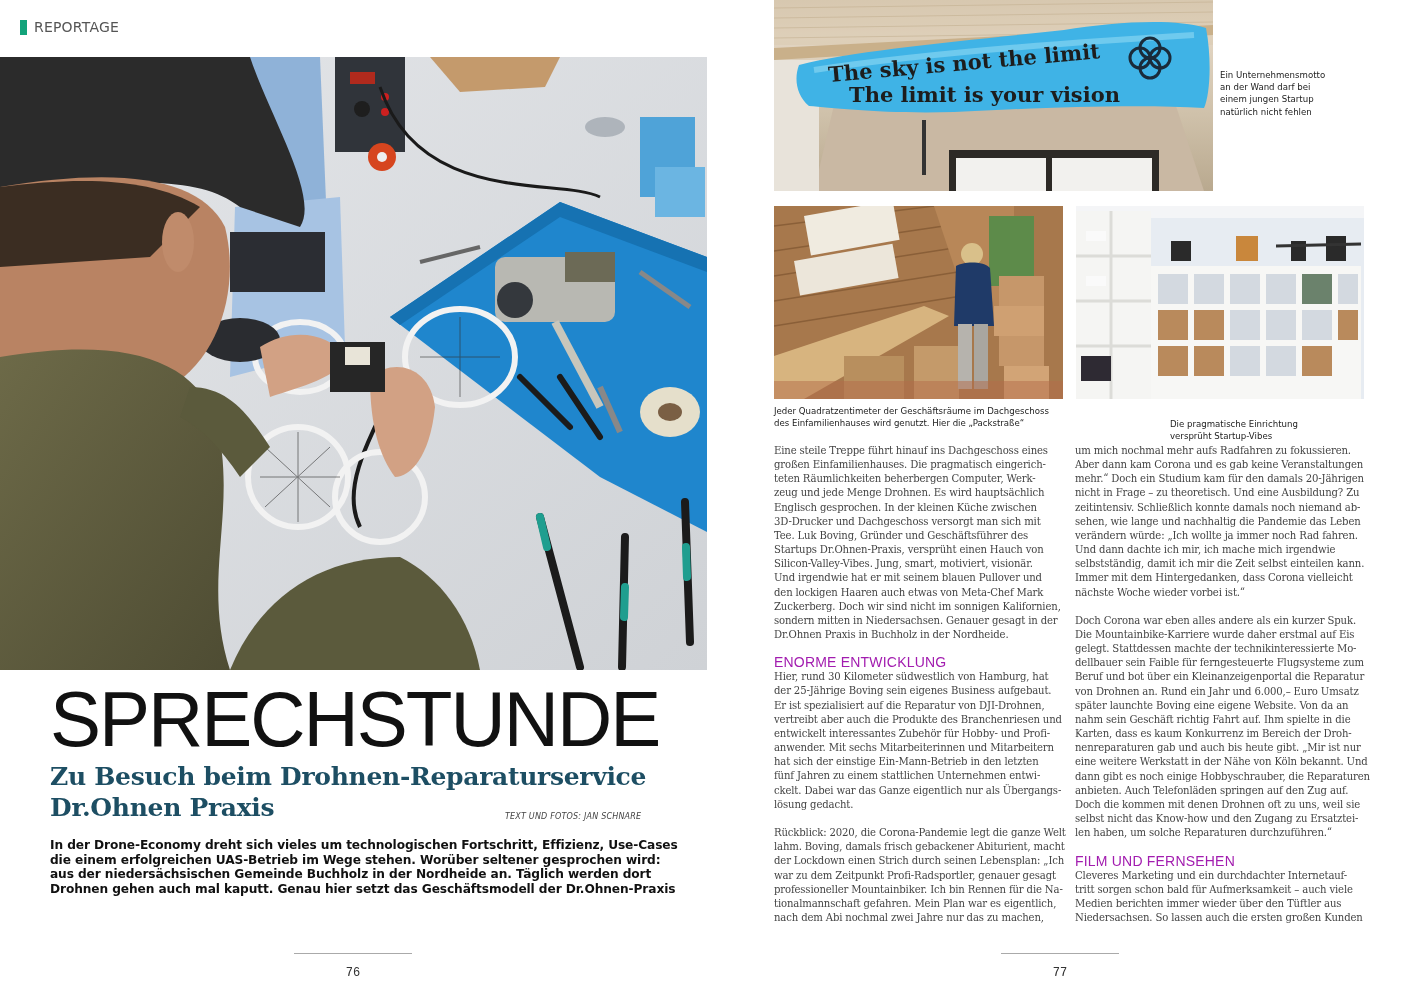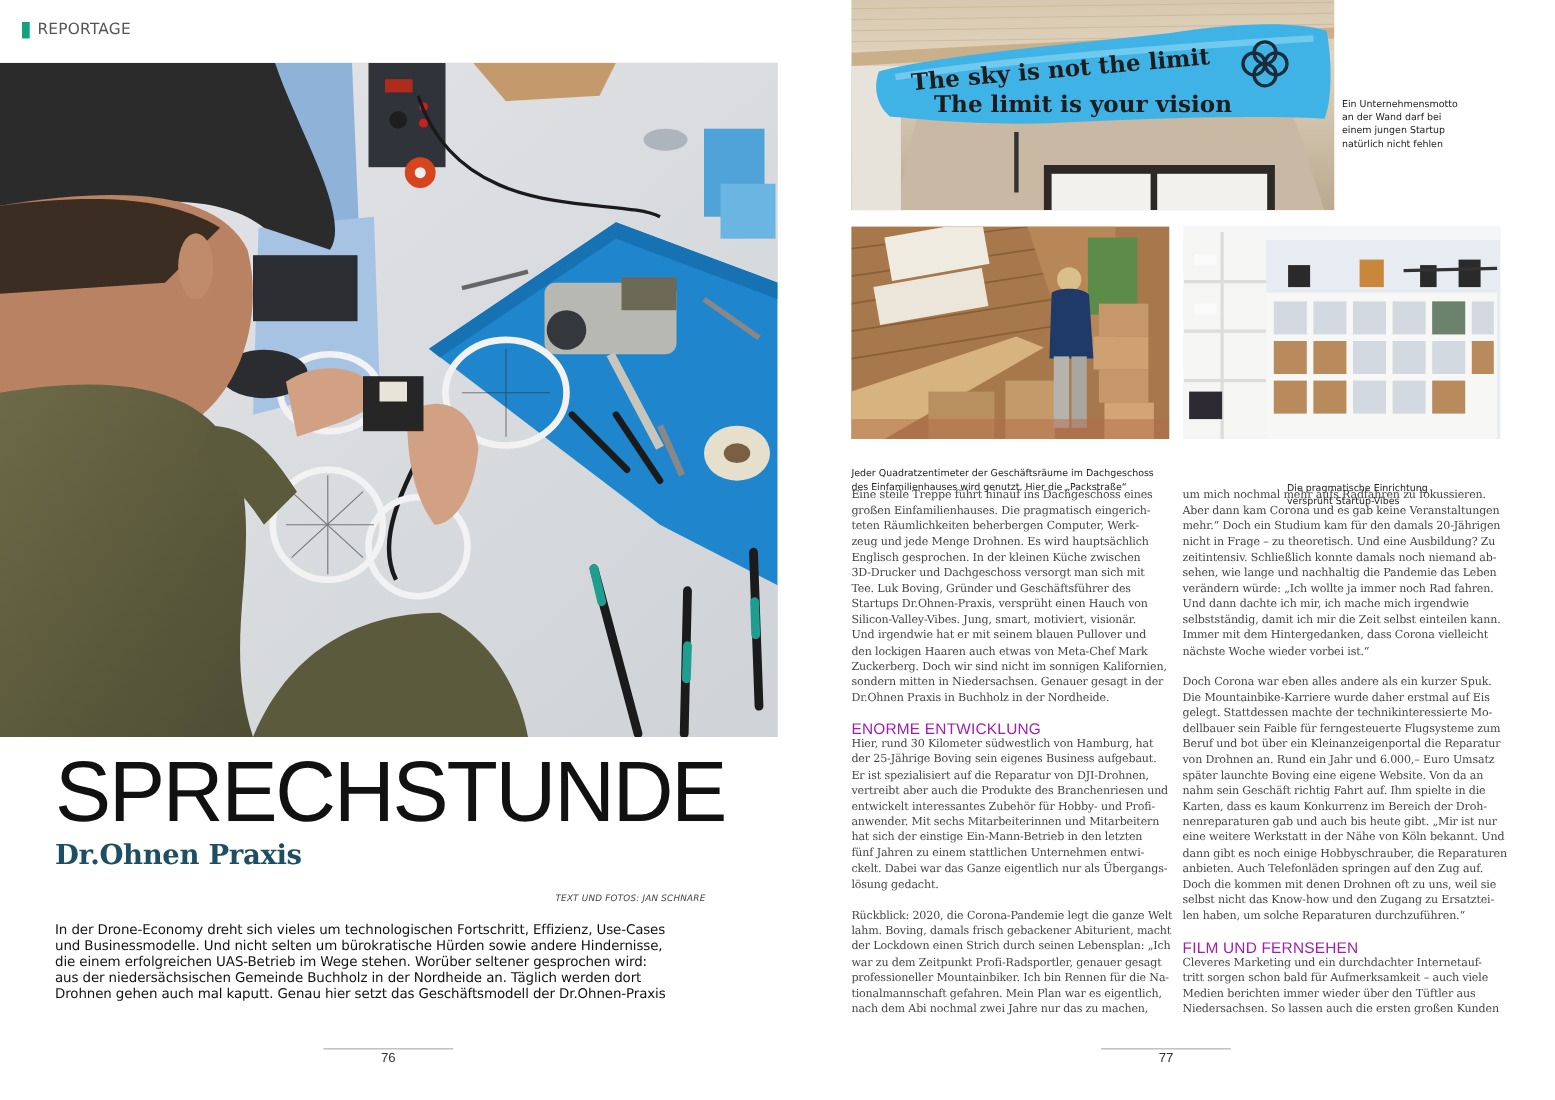--- a/index.html
+++ b/index.html
@@ -11,35 +11,35 @@
     .section-bar { width: 7px; height: 15px; background: #12a37a; }
     .section-text { font-family: "DejaVu Sans", sans-serif; font-size: 14px; color: #555; letter-spacing: 0.2px; }
 
     
     .hero { position: absolute; left: 0; top: 57px; width: 707px; height: 613px; overflow: hidden; background: #d9dadb; }
 
     
     .headline { position: absolute; left: 50px; top: 680px; font-family: "Liberation Sans", sans-serif; font-weight: 400; font-size: 78px; letter-spacing: -2px; color: #111; line-height: 1; transform: scaleX(0.98); transform-origin: left; }
     .subhead { position: absolute; left: 50px; top: 761px; font-family: "DejaVu Serif", serif; font-weight: bold; font-size: 25px; line-height: 31px; color: #1d4e63; letter-spacing: -0.3px; }
     .credit { position: absolute; left: 505px; top: 812px; font-family: "DejaVu Sans", sans-serif; font-style: italic; font-size: 8px; color: #444; letter-spacing: 0.2px; }
-    .lead { position: absolute; left: 50px; top: 838px; width: 600px; font-family: "DejaVu Sans", sans-serif; font-weight: normal; font-size: 12.2px; line-height: 14.6px; color: #111; letter-spacing: -0.1px; }
+    .lead { position: absolute; left: 50px; top: 838px; width: 600px; font-family: "DejaVu Sans", sans-serif; font-weight: bold; font-size: 12.2px; line-height: 14.6px; color: #111; letter-spacing: -0.1px; }
     .lead span { display: block; white-space: nowrap; }
 
     
-    .folio { position: absolute; top: 953px; width: 118px; border-top: 1px solid #aaa; text-align: center; padding-top: 0; font-family: Liberation Sans, sans-serif; font-size: 12px; color: #333; }
+    .folio { position: absolute; top: 953px; width: 118px; border-top: 1px solid #aaa; text-align: center; padding-top: 12px; font-family: Liberation Mono, monospace; font-size: 12px; color: #333; }
     .folio-left { left: 294px; }
     .folio-right { left: 1001px; }
 
     
     .photo { position: absolute; overflow: hidden; }
     .photo-motto { left: 774px; top: 0; width: 439px; height: 191px; background: linear-gradient(180deg, #d8c9b3 0%, #e2d5c2 20%, #cfc1aa 60%, #b9a98f 100%); }
     .photo-pack { left: 774px; top: 206px; width: 289px; height: 193px; background: #b98d5d; }
     .photo-shelf { left: 1076px; top: 206px; width: 288px; height: 193px; background: #eef0f3; }
 
-    .caption { position: absolute; font-family: "DejaVu Sans", sans-serif; font-size: 8.6px; line-height: 12.2px; color: #222; margin-top: 20px; }
+    .caption { position: absolute; font-family: "DejaVu Sans", sans-serif; font-size: 8.6px; line-height: 12.2px; color: #222; }
     .caption span { display: block; white-space: nowrap; }
     .cap-motto { left: 1220px; top: 69px; }
     .cap-pack { left: 774px; top: 405px; }
     .cap-shelf { left: 1170px; top: 418px; width: 193px; text-align: left; }
 
     
     .col { position: absolute; top: 444px; width: 290px; font-family: "DejaVu Serif", serif; font-size: 10.1px; line-height: 14.15px; color: #444; }
     .col-1 { left: 774px; }
     .col-2 { left: 1075px; }
     .col p { margin-bottom: 14.15px; }
@@ -144,27 +144,27 @@
       <line x1="685" y1="445" x2="690" y2="585" stroke="#1b1b1b" stroke-width="8"></line>
       <line x1="686" y1="490" x2="687" y2="520" stroke="#1f9e8f" stroke-width="8"></line>
       <line x1="520" y1="320" x2="570" y2="370" stroke="#1b1b1b" stroke-width="6"></line>
       <line x1="560" y1="320" x2="600" y2="380" stroke="#1b1b1b" stroke-width="6"></line>
     </g>
   </svg>
 </div>
 
 <h1 class="headline">SPRECHSTUNDE</h1>
 <h2 class="subhead">
+  <span style="display:block">Zu Besuch beim Drohnen-Reparaturservice</span>
   <span style="display:block">Dr.Ohnen Praxis</span>
 </h2>
 <div class="credit">TEXT UND FOTOS: JAN SCHNARE</div>
 
 <div class="lead">
   <span>In der Drone-Economy dreht sich vieles um technologischen Fortschritt, Effizienz, Use-Cases</span>
-  <span>und Businessmodelle. Und nicht selten um bürokratische Hürden sowie andere Hindernisse,</span>
   <span>die einem erfolgreichen UAS-Betrieb im Wege stehen. Worüber seltener gesprochen wird:</span>
   <span>aus der niedersächsischen Gemeinde Buchholz in der Nordheide an. Täglich werden dort</span>
   <span>Drohnen gehen auch mal kaputt. Genau hier setzt das Geschäftsmodell der Dr.Ohnen-Praxis</span>
 </div>
 
 <div class="folio folio-left">76</div>
 
 <div class="photo photo-motto">
   <svg width="439" height="191" viewBox="0 0 439 191" xmlns="http://www.w3.org/2000/svg">
     <g stroke="#b9a584" stroke-width="1" opacity="0.6">

